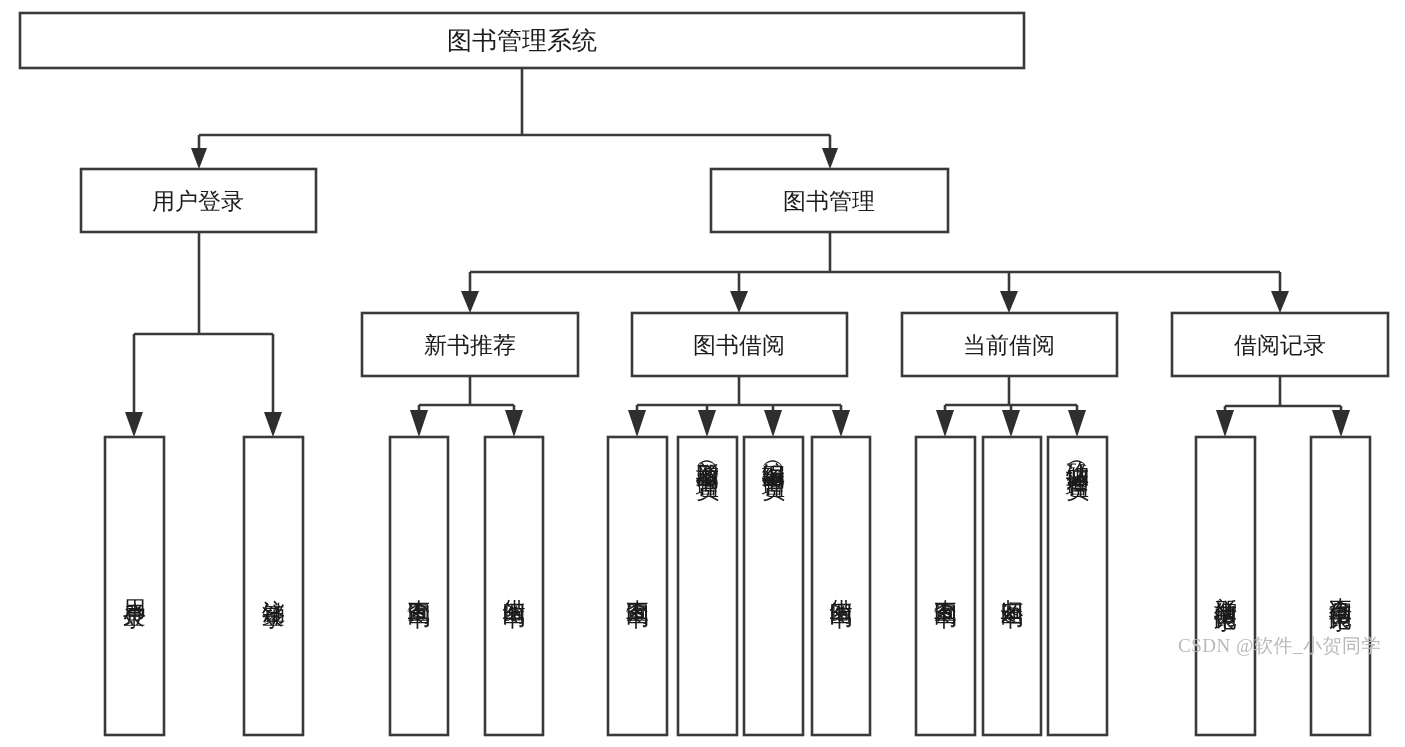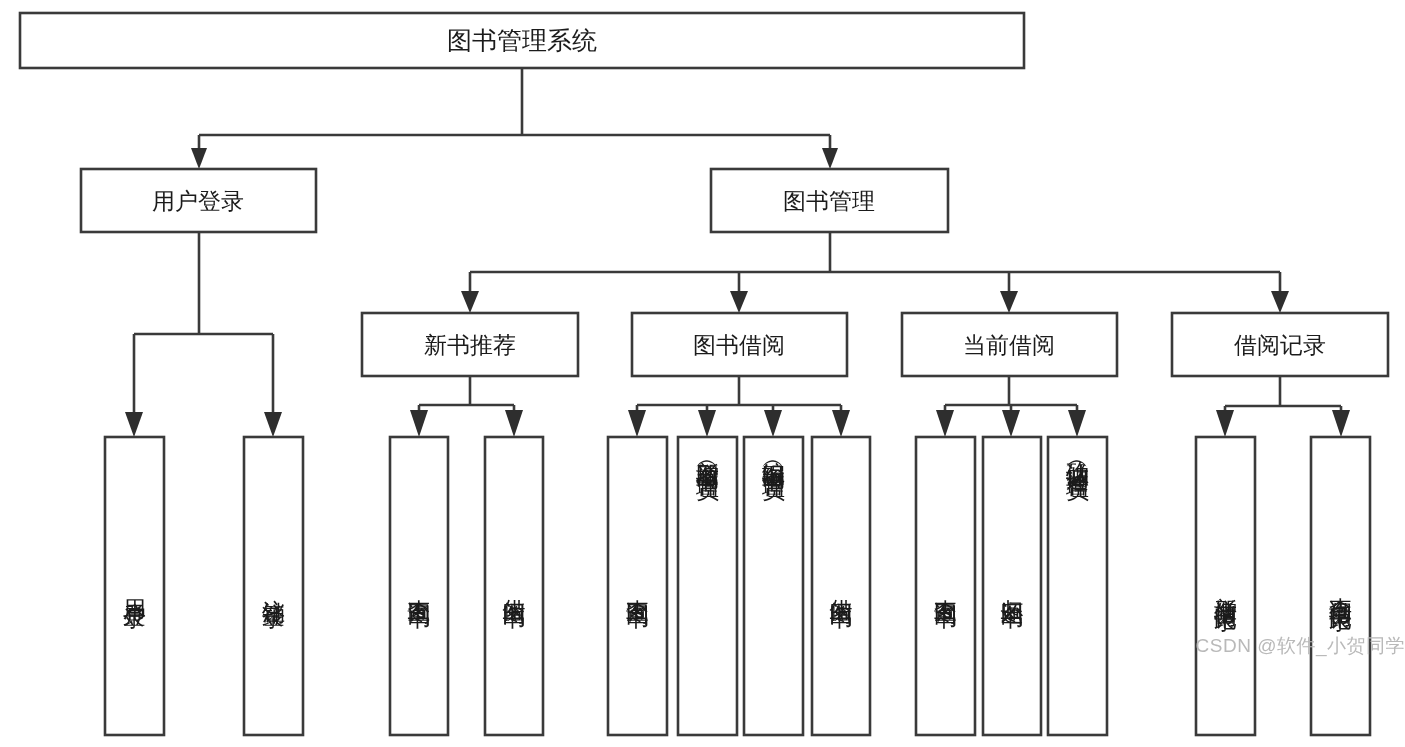--- a/index.html
+++ b/index.html
@@ -66,23 +66,23 @@
     font-family: "DejaVu Sans", "Liberation Sans", sans-serif;
     font-size: 23px;
     line-height: 1.08;
     letter-spacing: 2.5px;
     color: #1b1b1b;
     white-space: nowrap;
     text-align: center;
   }
   .watermark {
     position: absolute;
-    right: 0;
+    right: 24px;
     bottom: 8px;
-    font-family: Liberation Sans, sans-serif;
+    font-family: Liberation Serif, serif;
     font-size: 19px;
     color: #b9b9b9;
     white-space: nowrap;
     letter-spacing: 0.5px;
   }
 </style>
 </head>
 <body>
 
 <div id="diagram-root">

